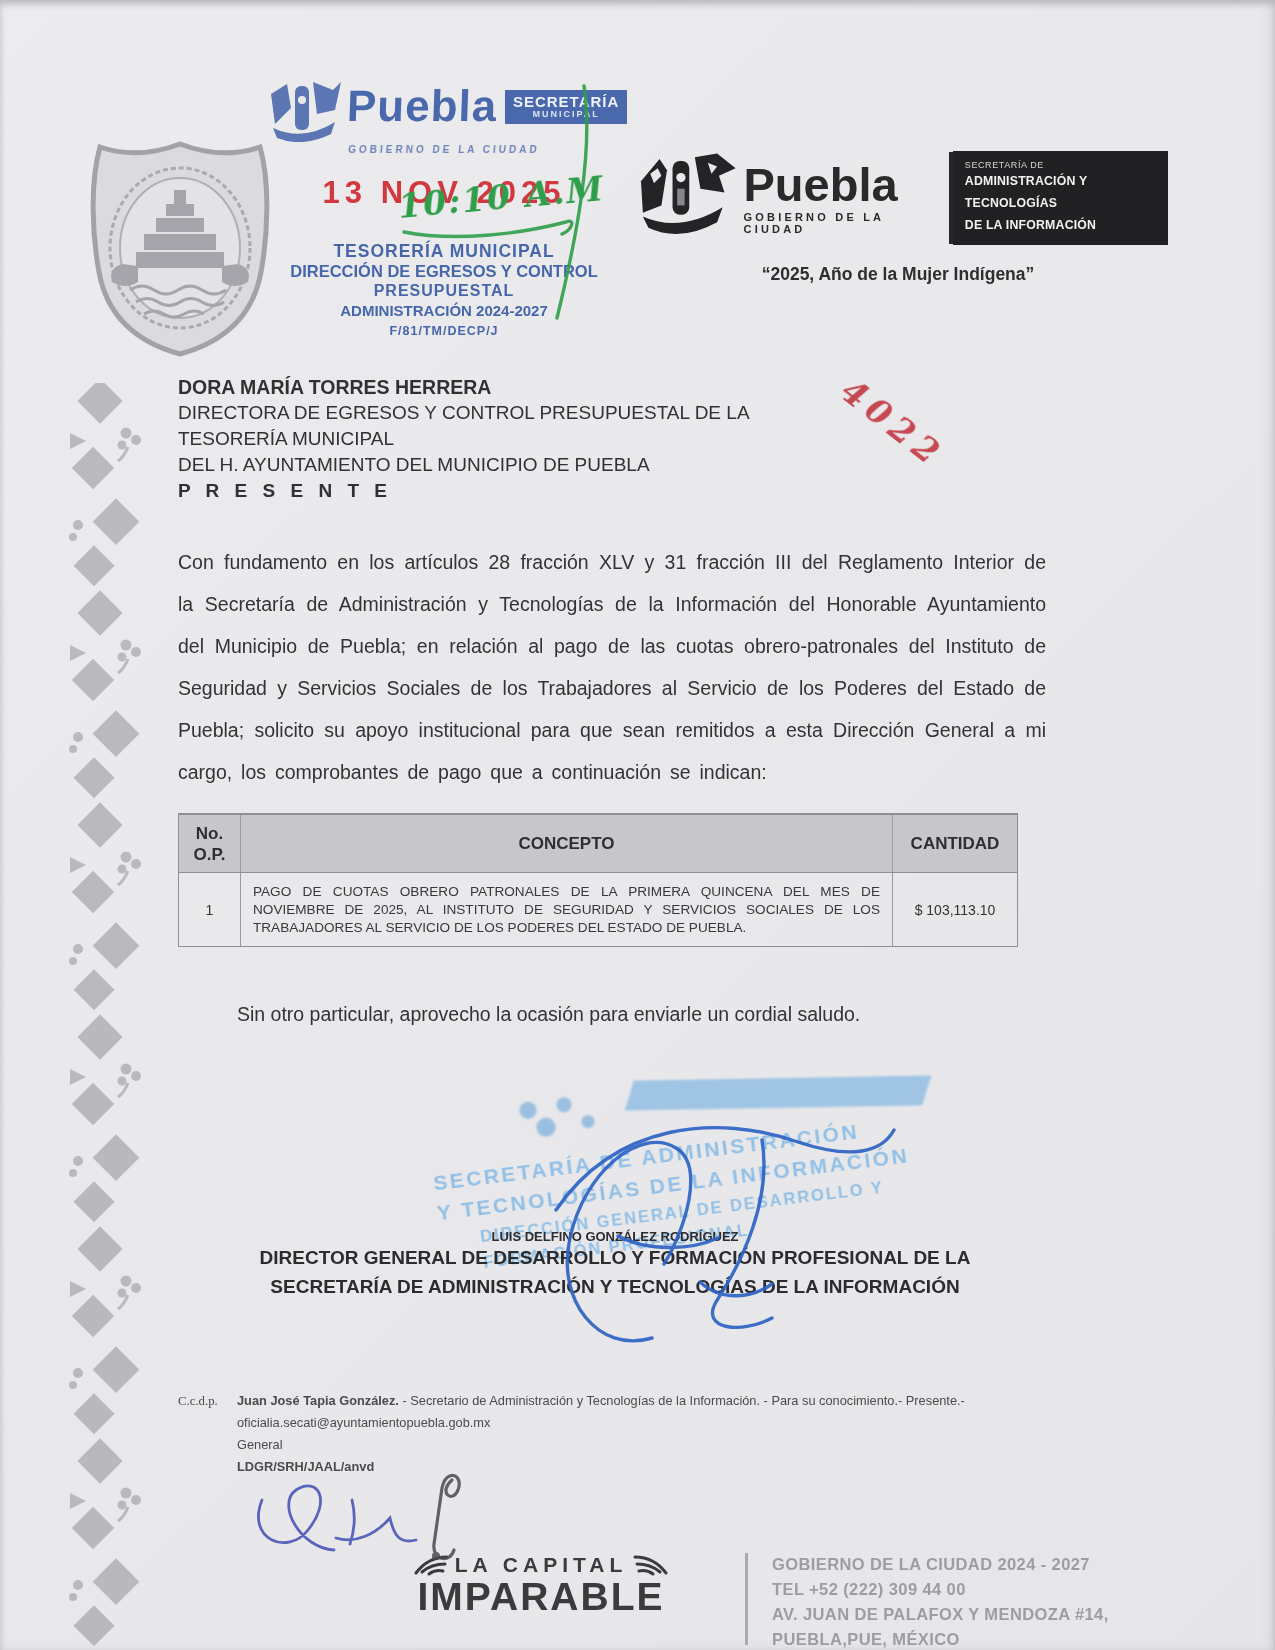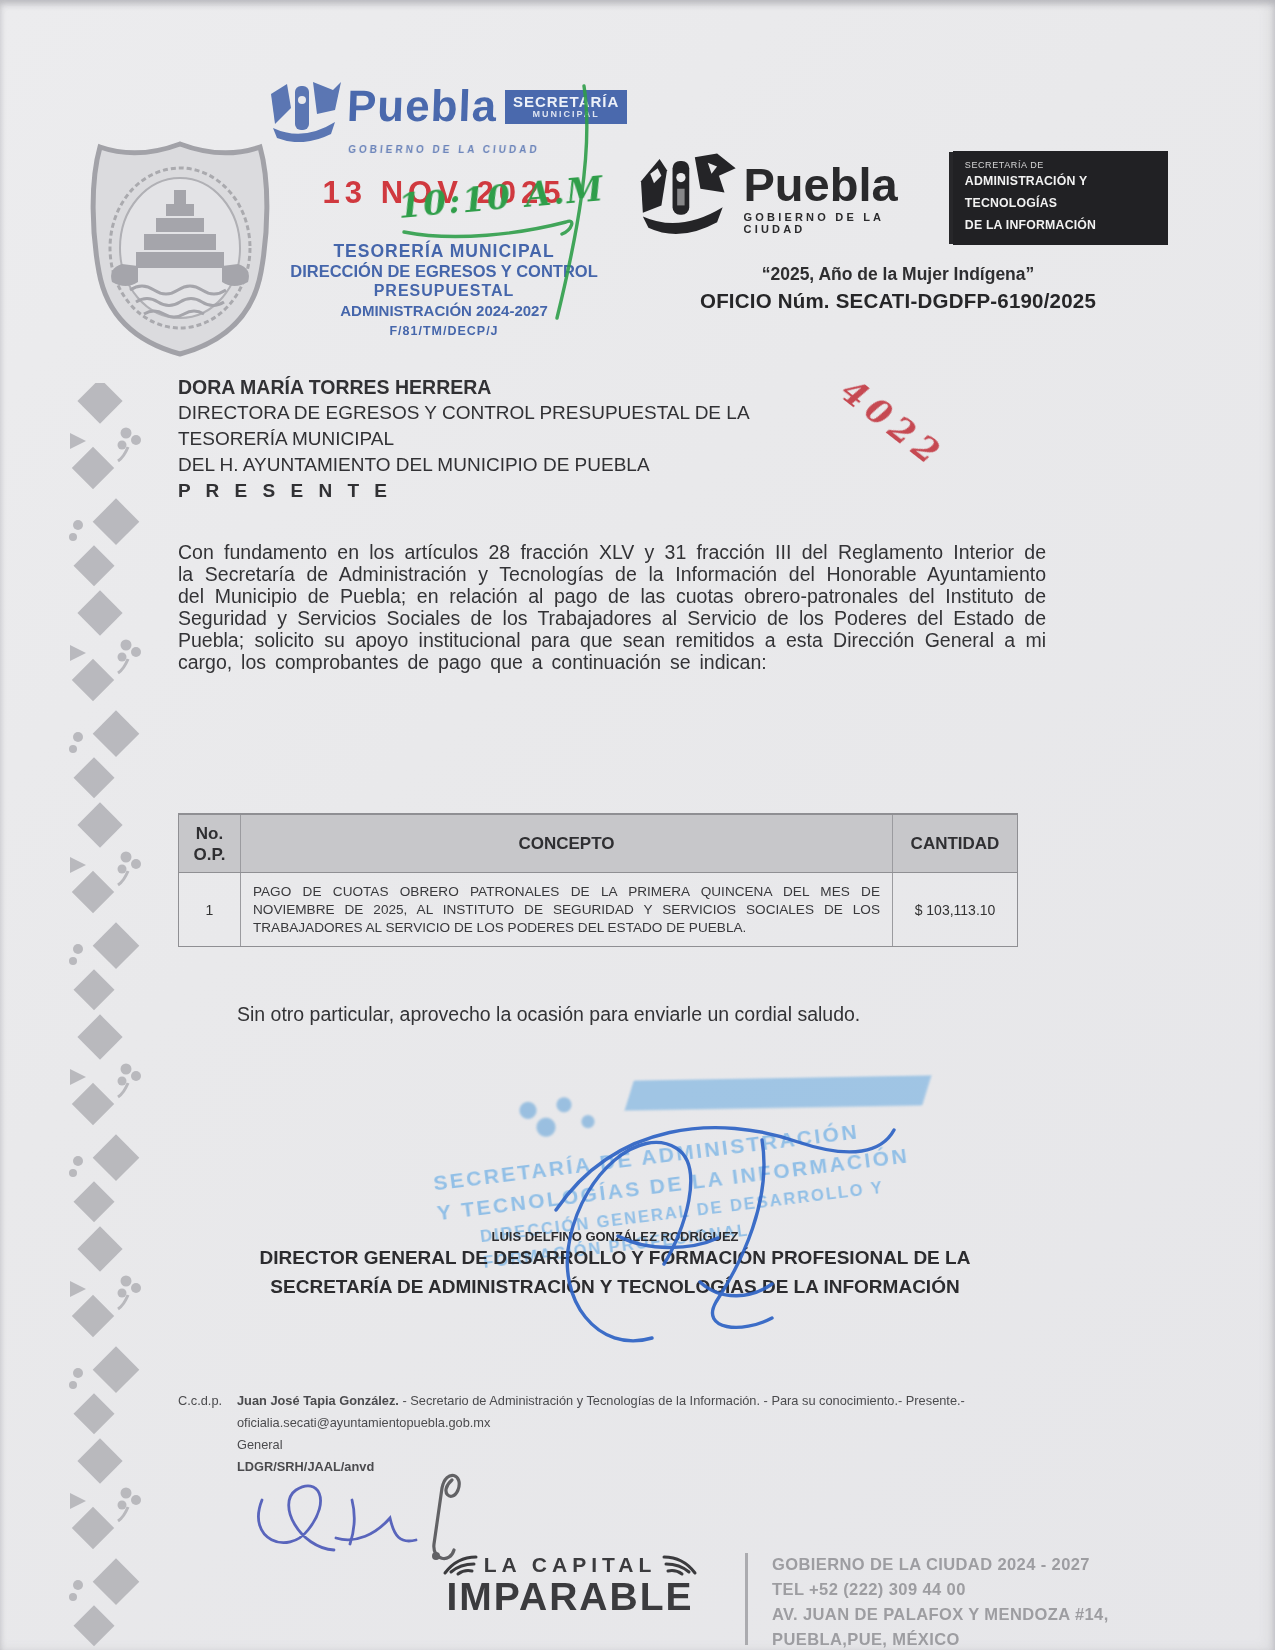--- a/index.html
+++ b/index.html
@@ -53,21 +53,21 @@
   .hdr .slogan{margin-top:16px;font-size:17.5px;font-weight:800;text-align:center;color:#2e2e30;}
   .hdr .oficio{margin-top:4px;font-size:20.5px;font-weight:800;text-align:center;color:#262628;letter-spacing:.2px;}
 
   .folio{left:833px;top:404px;color:#c33842;font-size:33px;font-weight:bold;font-style:italic;
     font-family:"DejaVu Serif","Liberation Serif",serif;transform:rotate(38deg);letter-spacing:7px;filter:blur(.4px);opacity:.9;}
 
   
   .recipient{left:178px;top:374px;color:#313134;font-size:19px;line-height:26px;}
   .recipient .name{font-weight:800;font-size:19.5px;}
   .recipient .presente{font-weight:800;letter-spacing:5px;}
-  .bodypar{left:178px;top:541px;width:868px;color:#333336;font-size:19.5px;line-height:22px;
+  .bodypar{left:178px;top:541px;width:868px;color:#333336;font-size:19.5px;line-height:42px;
     text-align:justify;word-spacing:3.5px;}
   .closing{left:237px;top:1003px;color:#333336;font-size:19.5px;}
 
   
   .optable{left:178px;top:813px;width:838px;border:1.5px solid #8f8f93;border-top:2px solid #8f8f93;}
   .optable .hd{display:grid;grid-template-columns:62px 1fr 124px;background:#c7c7ca;
     border-bottom:1.5px solid #8f8f93;}
   .optable .hd div{display:flex;align-items:center;justify-content:center;height:57px;
     font-weight:800;font-size:17px;color:#2f2f32;border-right:1px solid #9b9b9f;white-space:pre-line;text-align:center;line-height:21px;}
   .optable .hd div:last-child{border-right:none;}
@@ -94,24 +94,24 @@
     radial-gradient(circle at 45% 70%,#5b9fd8 0 9px,transparent 10px),
     radial-gradient(circle at 80% 60%,#5b9fd8 0 6px,transparent 7px);
     opacity:.55;filter:blur(1px);}
   .sigblock{left:140px;top:1229px;width:950px;text-align:center;color:#2c2c2f;font-weight:800;}
   .sigblock .n{font-size:13px;}
   .sigblock .t{font-size:19px;line-height:28.5px;}
 
   
   .ccdp{left:178px;top:1390px;color:#4b4b4e;font-size:12.8px;line-height:22px;}
   .ccdp .r1{display:flex;}
-  .ccdp .lbl{width:59px;}
+  .ccdp .lbl{width:59px;font-family:Liberation Serif, serif;}
   .ccdp .ind{margin-left:59px;}
   .ccdp .init{font-weight:800;}
-  .botlogo{left:420px;top:1553px;width:300px;text-align:center;color:#3b3b3e;}
+  .botlogo{left:391px;top:1553px;width:300px;text-align:center;color:#3b3b3e;}
   .botlogo .l1{display:flex;align-items:center;justify-content:center;gap:6px;font-size:21px;font-weight:800;letter-spacing:5px;}
   .botlogo .l2{font-size:39px;font-weight:800;letter-spacing:2px;line-height:40px;}
   .vdiv{left:745px;top:1553px;width:2.5px;height:92px;background:#97979b;opacity:.75;}
   .contact{left:772px;top:1552px;color:#9d9da1;font-size:16.5px;line-height:25px;letter-spacing:.4px;font-weight:bold;}
 
   svg{display:block;}
   .overlay{left:0;top:0;width:1275px;height:1650px;pointer-events:none;}
 </style>
 </head>
 <body>
@@ -211,21 +211,20 @@
         <div class="gob">GOBIERNO DE LA CIUDAD</div>
       </div>
       <div class="vbar"></div>
       <div class="blackbox">
         <div class="t1">SECRETARÍA DE</div>
         <div class="t2">ADMINISTRACIÓN Y TECNOLOGÍAS</div>
         <div class="t3">DE LA INFORMACIÓN</div>
       </div>
     </div>
     <div class="slogan">“2025, Año de la Mujer Indígena”</div>
-    <div class="oficio">OFICIO Núm. SECATI-DGDFP-6190/2025</div>
   </div>
 
   <div class="abs folio">4022</div>
 
   <div class="abs recipient">
     <div class="name">DORA MARÍA TORRES HERRERA</div>
     <div>DIRECTORA DE EGRESOS Y CONTROL PRESUPUESTAL DE LA</div>
     <div>TESORERÍA MUNICIPAL</div>
     <div>DEL H. AYUNTAMIENTO DEL MUNICIPIO DE PUEBLA</div>
     <div class="presente">P R E S E N T E</div>

